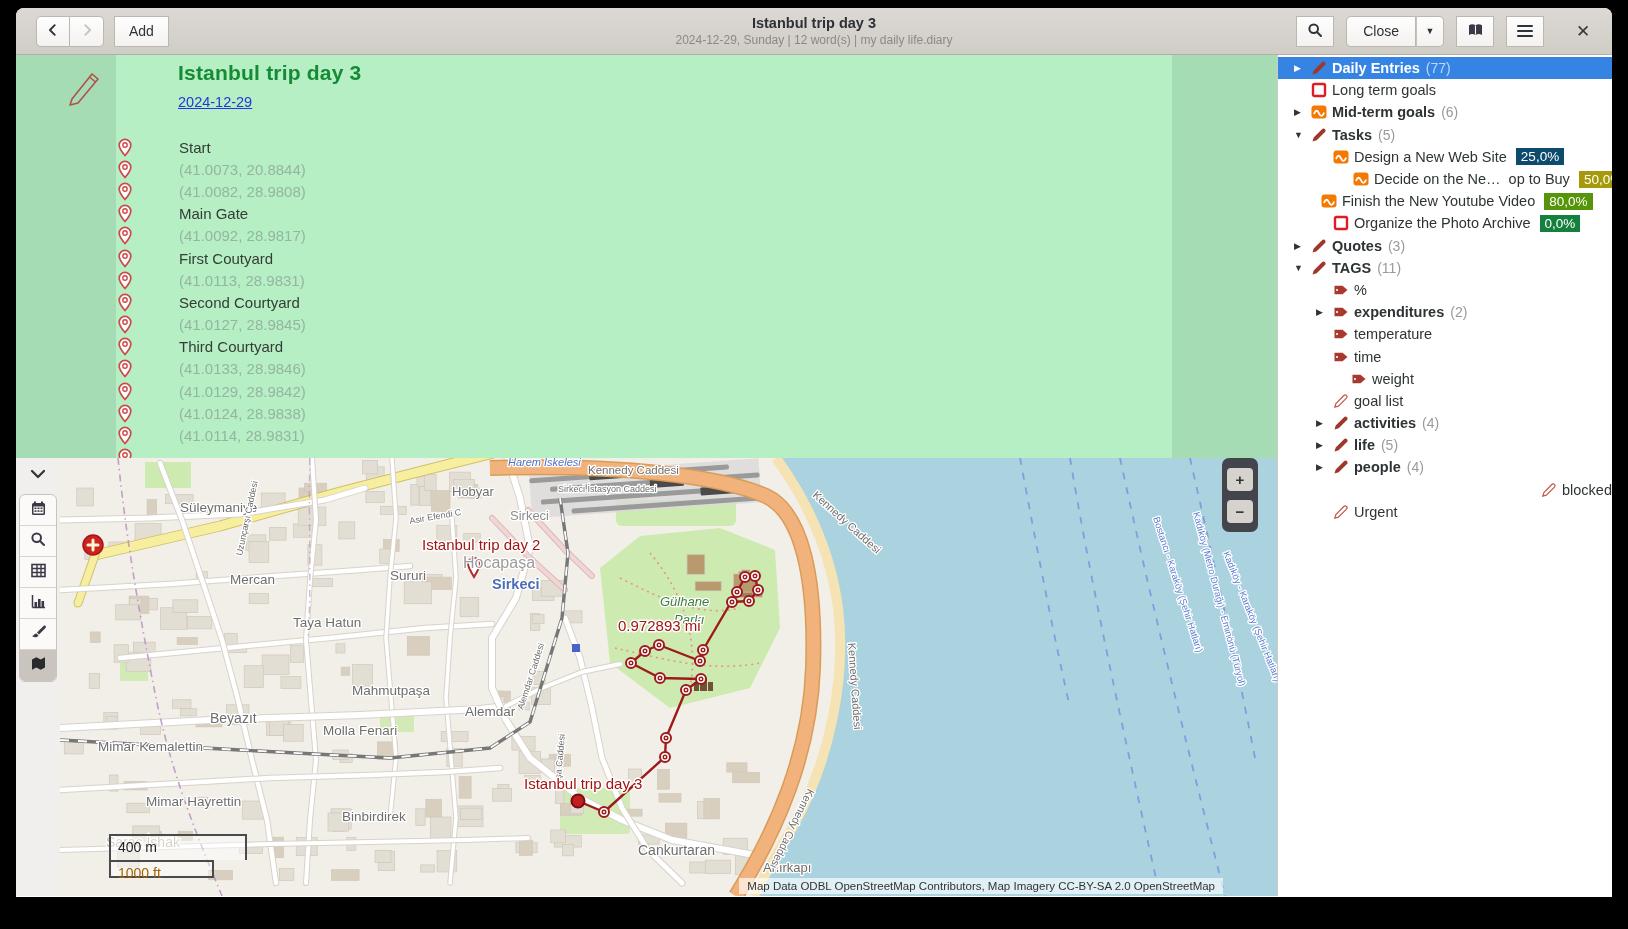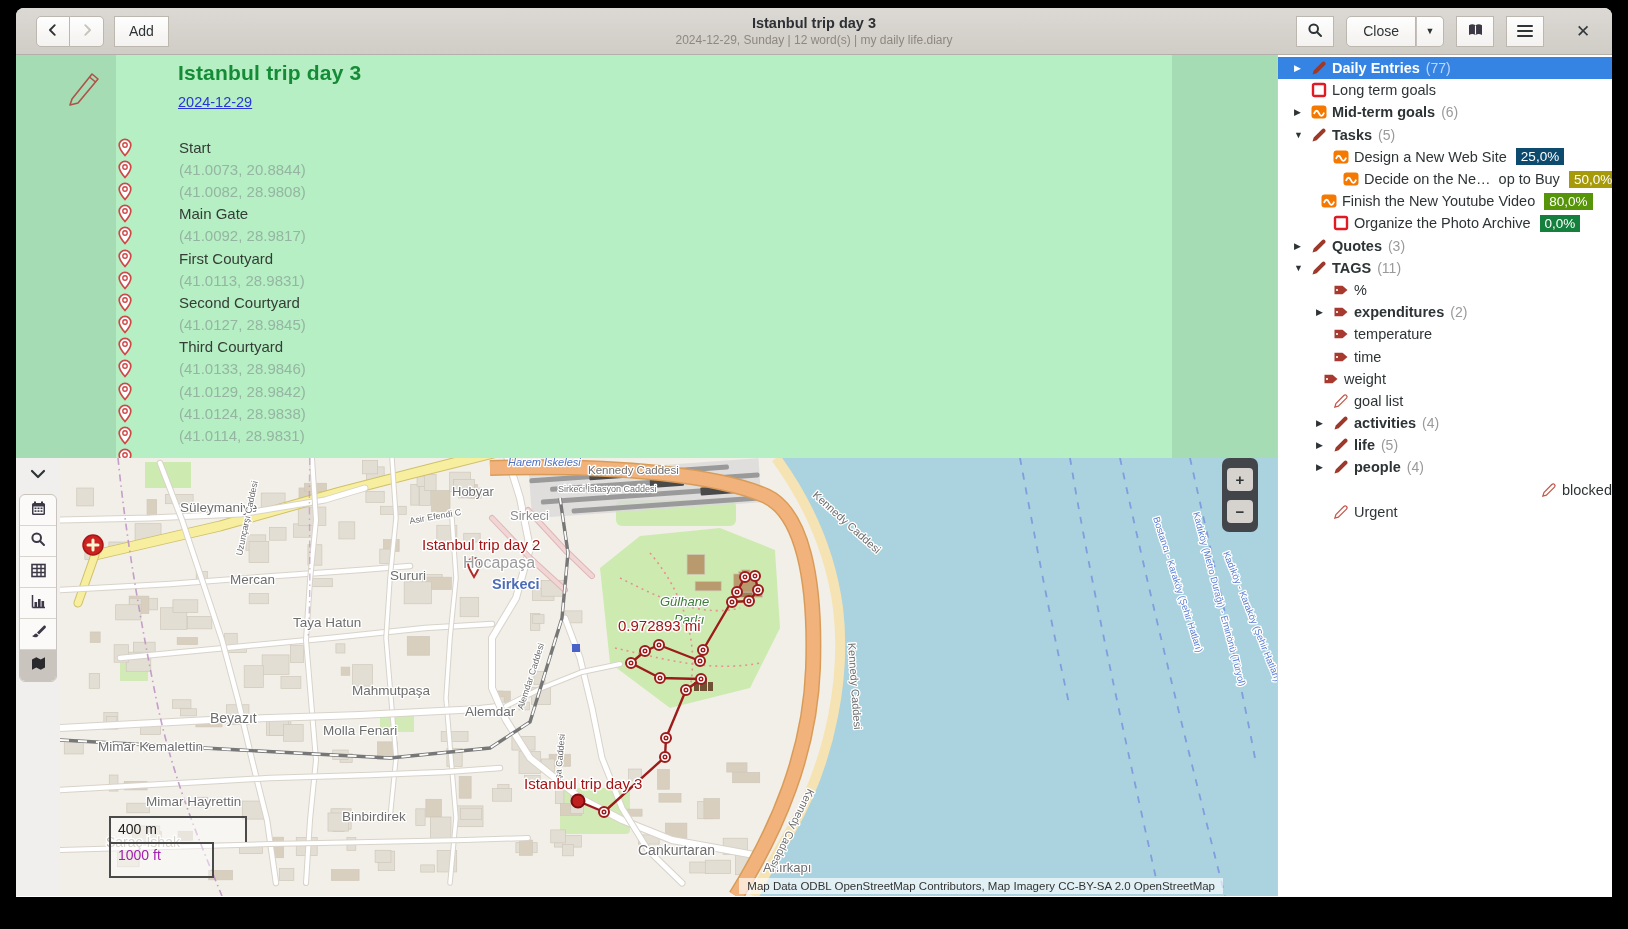--- a/index.html
+++ b/index.html
@@ -50,21 +50,21 @@
   .collapse-btn { position:absolute; left:5px; top:5px; width:34px; height:24px; display:flex; align-items:center; justify-content:center; color:#2e3436; }
   .toolstack { position:absolute; left:3px; top:36px; width:38px; border:1px solid #c9c4bd; border-radius:6px; overflow:hidden; background:#fbfaf9; }
   .tool { height:31px; display:flex; align-items:center; justify-content:center; border-bottom:1px solid #d8d4ce; color:#3d3846; }
   .tool:last-child { border-bottom:none; }
   .tool.sel { background:#c9c4bd; }
   .mapwrap { position:relative; width:1217px; height:438px; overflow:hidden; }
   .zoompanel { position:absolute; right:19px; top:0px; width:36px; height:74px; background:rgba(58,58,62,.92); border-radius:7px; display:flex; flex-direction:column; align-items:center; justify-content:center; gap:9px; }
   .zbtn { width:26px; height:23px; background:#d6d2cd; border-radius:4px; display:flex; align-items:center; justify-content:center; font-size:15px; font-weight:bold; color:#2e3436; line-height:1; }
   .scalebox { position:absolute; left:49px; bottom:18px;margin-top:40px; }
   .sm { width:138px; height:26px; border:2px solid #4a4a4a; border-bottom:none; background:rgba(255,255,255,.45); font-size:14px; color:#222; padding:3px 0 0 7px; }
-  .sft { width:105px; height:36px; border:2px solid #4a4a4a; background:rgba(255,255,255,.45); font-size:14px; color:#a21caf; padding:3px 0 0 7px; }
+  .sft { width:105px; height:18px; border:2px solid #4a4a4a; background:rgba(255,255,255,.45); font-size:14px; color:#a16207; padding:3px 0 0 7px; }
   .attrib { position:absolute; right:54px; bottom:2px; background:rgba(255,255,255,.65); font-size:11.5px; color:#333; padding:2px 8px; }
 
   
   .sidebar { width:335px; background:#fff; border-left:1px solid #cfcac4; padding-top:2px; overflow:hidden; }
   .tree-row { height:22.2px; display:flex; align-items:center; font-size:14.5px; color:#2e3436; }
   .tree-row.sel { background:#3584e4; color:#fff; }
   .tree-row.sel .count { color:rgba(235,242,255,.75); }
   .expander { width:17px; flex:none; font-size:9px; color:#2e3436; text-align:left; }
   .tree-row.sel .expander { color:#fff; }
   .ticon { width:21px; flex:none; display:flex; align-items:center; }
@@ -687,21 +687,21 @@
           <span class="expander"></span>
           <span class="ticon">
             <svg width="16" height="16" viewBox="0 0 16 16">
               <rect x="0.5" y="1.5" width="15" height="13" rx="3" fill="#f57900"></rect>
               <path d="M3.2 9.3 c1.6-3.4 3.2-3.4 4.8 0 s3.2 3.4 4.8 0" fill="none" stroke="#fff" stroke-width="1.8" stroke-linecap="round"></path>
             </svg>
           </span>
           <span class="tlabel">Design a New Web Site</span>
           <span class="badge" style="background: #0c4a6e;">25,0%</span>
         </div>
-        <div class="tree-row" style="padding-left: 48px;">
+        <div class="tree-row" style="padding-left: 38px; margin-left: 20px;">
           <span class="expander"></span>
           <span class="ticon">
             <svg width="16" height="16" viewBox="0 0 16 16">
               <rect x="0.5" y="1.5" width="15" height="13" rx="3" fill="#f57900"></rect>
               <path d="M3.2 9.3 c1.6-3.4 3.2-3.4 4.8 0 s3.2 3.4 4.8 0" fill="none" stroke="#fff" stroke-width="1.8" stroke-linecap="round"></path>
             </svg>
           </span>
           <span class="tlabel">Decide on the Ne…  op to Buy</span>
           <span class="badge" style="background: rgb(167, 154, 10);">50,0%</span>
         </div>
@@ -780,21 +780,21 @@
         <div class="tree-row" style="padding-left: 38px;">
           <span class="expander"></span>
           <span class="ticon">
             <svg width="16" height="16" viewBox="0 0 16 16">
               <path d="M1.5 3.8 h8 l5 4.2 -5 4.2 h-8 Z" fill="#a8392e"></path>
               <circle cx="4" cy="8" r="1.1" fill="#fff"></circle>
             </svg>
           </span>
           <span class="tlabel">time</span>
         </div>
-        <div class="tree-row" style="padding-left: 28px; text-align: right;">
+        <div class="tree-row" style="padding-left: 56px; text-align: right;">
           <span class="expander"></span>
           <span class="ticon">
             <svg width="16" height="16" viewBox="0 0 16 16">
               <path d="M1.5 3.8 h8 l5 4.2 -5 4.2 h-8 Z" fill="#a8392e"></path>
               <circle cx="4" cy="8" r="1.1" fill="#fff"></circle>
             </svg>
           </span>
           <span class="tlabel">weight</span>
         </div>
         <div class="tree-row" style="padding-left: 38px;">

